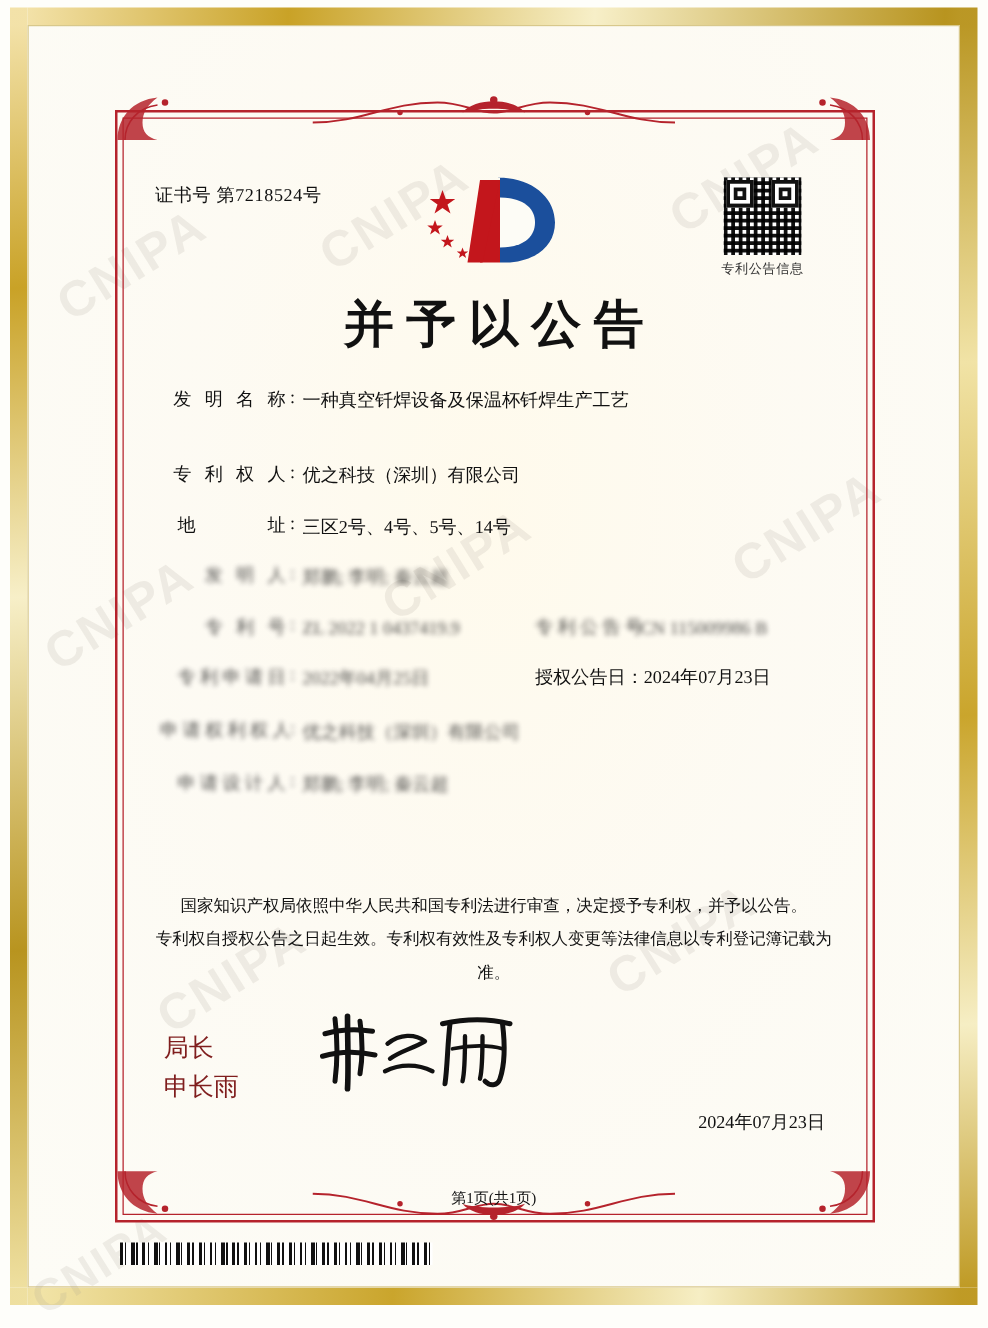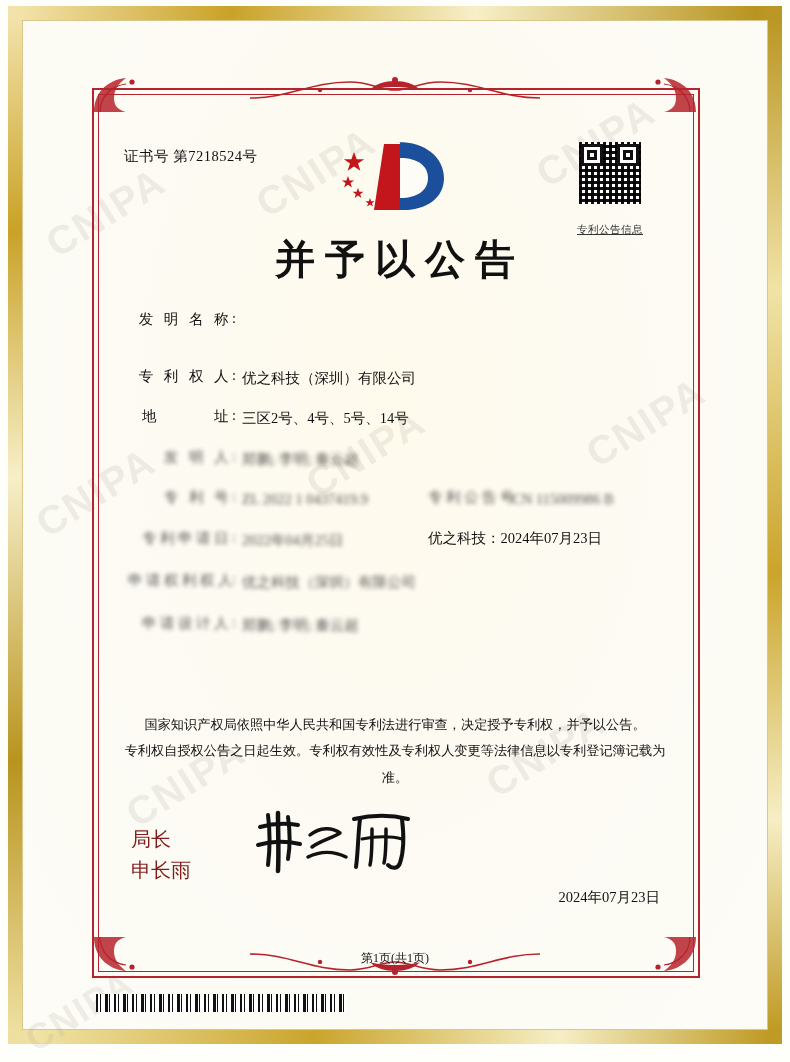--- a/index.html
+++ b/index.html
@@ -154,25 +154,24 @@
     content: "";
     position: absolute;
     width: 16px; height: 16px;
     border: 3px solid #111;
     background: #fff;
     box-shadow: inset 0 0 0 3px #fff, inset 0 0 0 6px #111;
   }
   .qr::before { left: 2px; top: 2px; }
   .qr::after  { right: 2px; top: 2px; }
   .qr-caption {
-    margin-top: 19px;
+    margin-top: 4px;
     font-size: 10.5px;
     color: #333;
     letter-spacing: 0.5px;
-    text-decoration: underline;
   }
 
   .main-title {
     position: absolute;
     left: 0;
     top: 232px;
     width: 790px;
     text-align: center;
     font-size: 40px;
     font-weight: bold;
@@ -388,20 +387,21 @@
     <div class="qr-caption">专利公告信息</div>
   </div>
 
   <div class="main-title">并予以公告</div>
 
   <div class="fields">
 
     <div class="row">
       <div class="row-label">发 明 名 称</div>
       <div class="row-colon">:</div>
+      <div class="row-value">一种真空钎焊设备及保温杯钎焊生产工艺</div>
     </div>
 
     <div class="row" style="margin-top:38px;">
       <div class="row-label">专 利 权 人</div>
       <div class="row-colon">:</div>
       <div class="row-value">优之科技（深圳）有限公司</div>
     </div>
 
     <div class="row" style="margin-top:18px;">
       <div class="row-label">地　　　址</div>
@@ -430,21 +430,21 @@
       </div>
     </div>
 
     <div class="grant-date-row" style="margin-top:16px;">
       <div class="left blurred">
         <div class="row-label">专利申请日</div>
         <div class="row-colon">:</div>
         <div class="row-value">2022年04月25日</div>
       </div>
       <div class="right">
-        <span>优之科技：</span><span>2024年07月23日</span>
+        <span>授权公告日：</span><span>2024年07月23日</span>
       </div>
     </div>
 
     <div class="row blurred" style="margin-top:20px;">
       <div class="row-label">申请权利权人</div>
       <div class="row-colon">:</div>
       <div class="row-value">优之科技（深圳）有限公司</div>
     </div>
 
     <div class="row blurred" style="margin-top:20px;">

